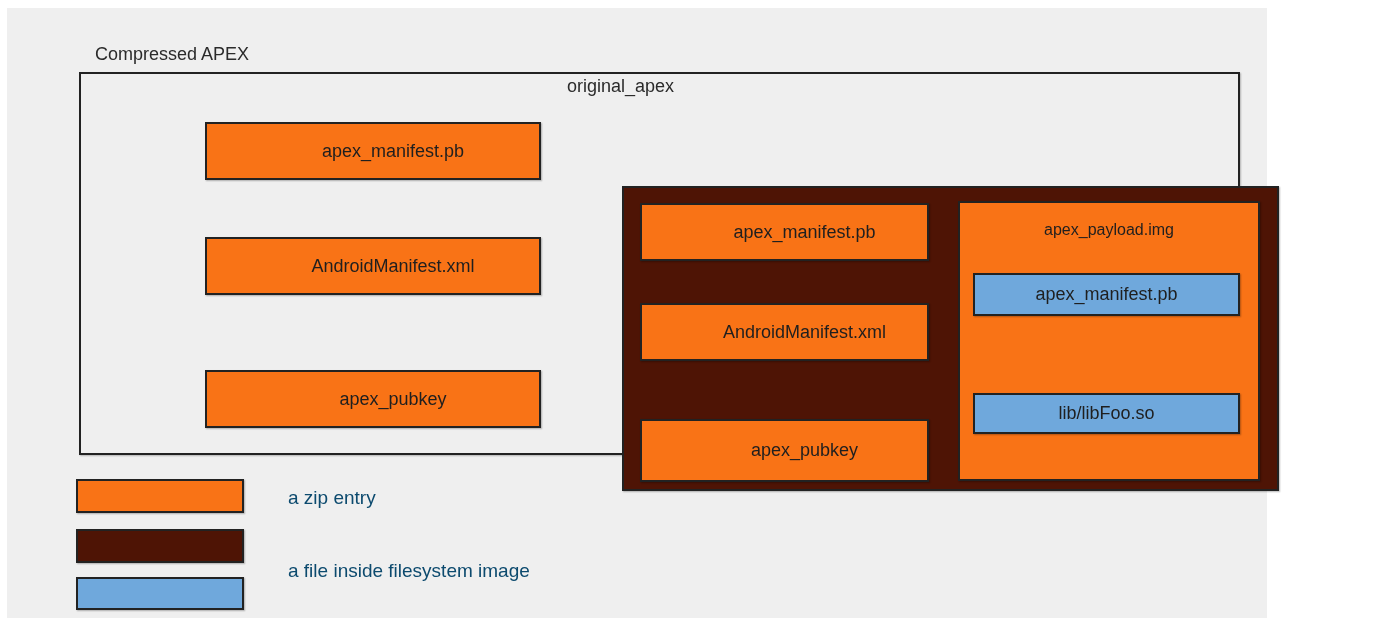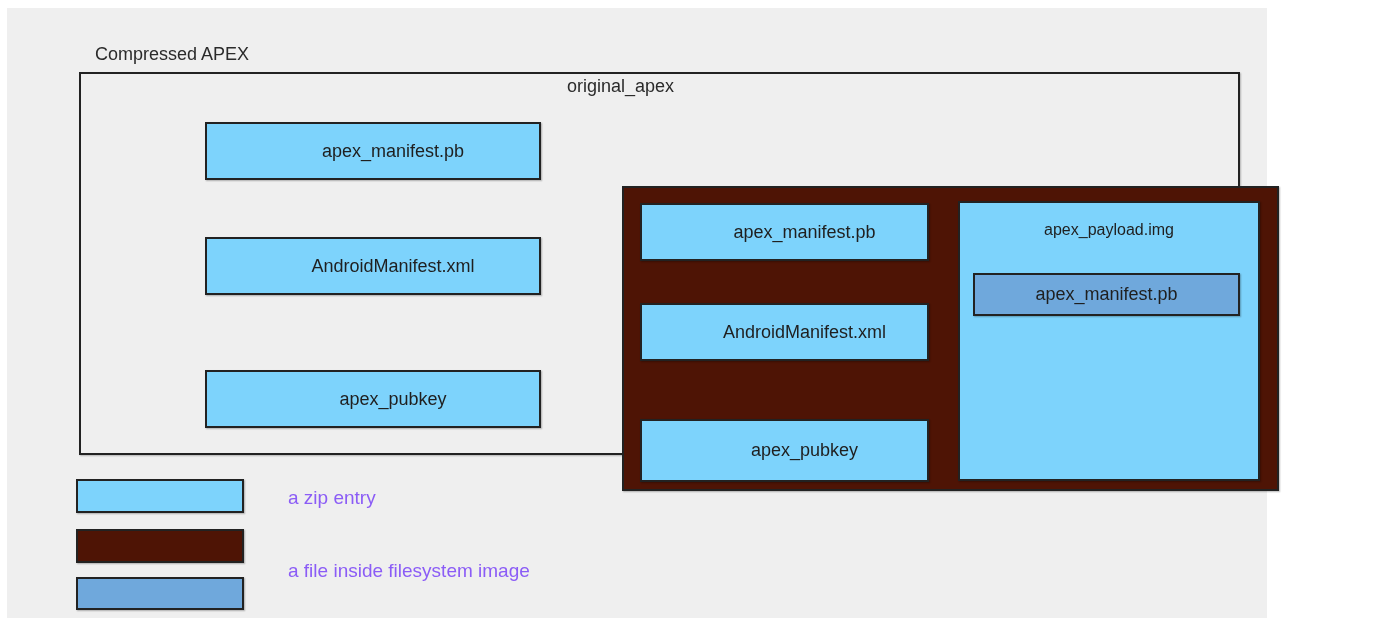--- a/index.html
+++ b/index.html
@@ -33,21 +33,21 @@
     font-size: 18px;
     color: #1f1f1f;
     box-shadow: 1px 1px 1.5px rgba(0,0,0,0.28);
   }
   .outer-box {
     left: 72px; top: 64px;
     width: 1161px; height: 383px;
     background: transparent;
     box-shadow: 1px 1px 1.5px rgba(0,0,0,0.25);
   }
-  .gray  { background: #7dd3fc; padding-left: 40px; }
+  .gray  { background: #f97316; padding-left: 40px; }
   .maroon { background: #4e1405; }
   .blue  { background: #6fa8dc; }
 
   .left-entry { left: 124px; width: 336px; height: 58px; }
 
   .maroon-box { left: 541px; top: 112px; width: 657px; height: 305px; }
   .inner-entry { left: 16px; width: 289px; height: 58px; }
 
   .payload-box {
     left: 334px; top: 13px;
@@ -62,21 +62,21 @@
     font-size: 16px;
     color: #1f1f1f;
   }
   .payload-file { left: 13px; width: 267px; height: 44px; }
 
   .legend-swatch { left: 69px; width: 168px; height: 34px; }
   .legend-label {
     position: absolute;
     left: 281px;
     font-size: 19px;
-    color: #8b5cf6;
+    color: #0c4a6e;
     white-space: nowrap;
   }
 </style>
 </head>
 <body>
 
 <div class="canvas">
 
   <div class="abs label" style="left:88px; top:36px;">Compressed APEX</div>
 
@@ -91,20 +91,21 @@
     <div class="box maroon maroon-box" style="display:block;">
 
       <div class="box gray inner-entry" style="top:15px;">apex_manifest.pb</div>
       <div class="box gray inner-entry" style="top:115px;">AndroidManifest.xml</div>
       <div class="box gray inner-entry" style="top:231px; height:63px;">apex_pubkey</div>
 
       <div class="box gray payload-box">
         <div class="payload-title">apex_payload.img</div>
 
         <div class="box blue payload-file" style="top:70px; height:43px;">apex_manifest.pb</div>
+        <div class="box blue payload-file" style="top:190px; height:41px;">lib/libFoo.so</div>
       </div>
     </div>
   </div>
 
   <div class="box gray legend-swatch" style="top:471px;"></div>
   <div class="legend-label" style="top:479px;">a zip entry</div>
 
   <div class="box maroon legend-swatch" style="top:521px;"></div>
 
   <div class="box blue legend-swatch" style="top:569px; height:33px;"></div>

